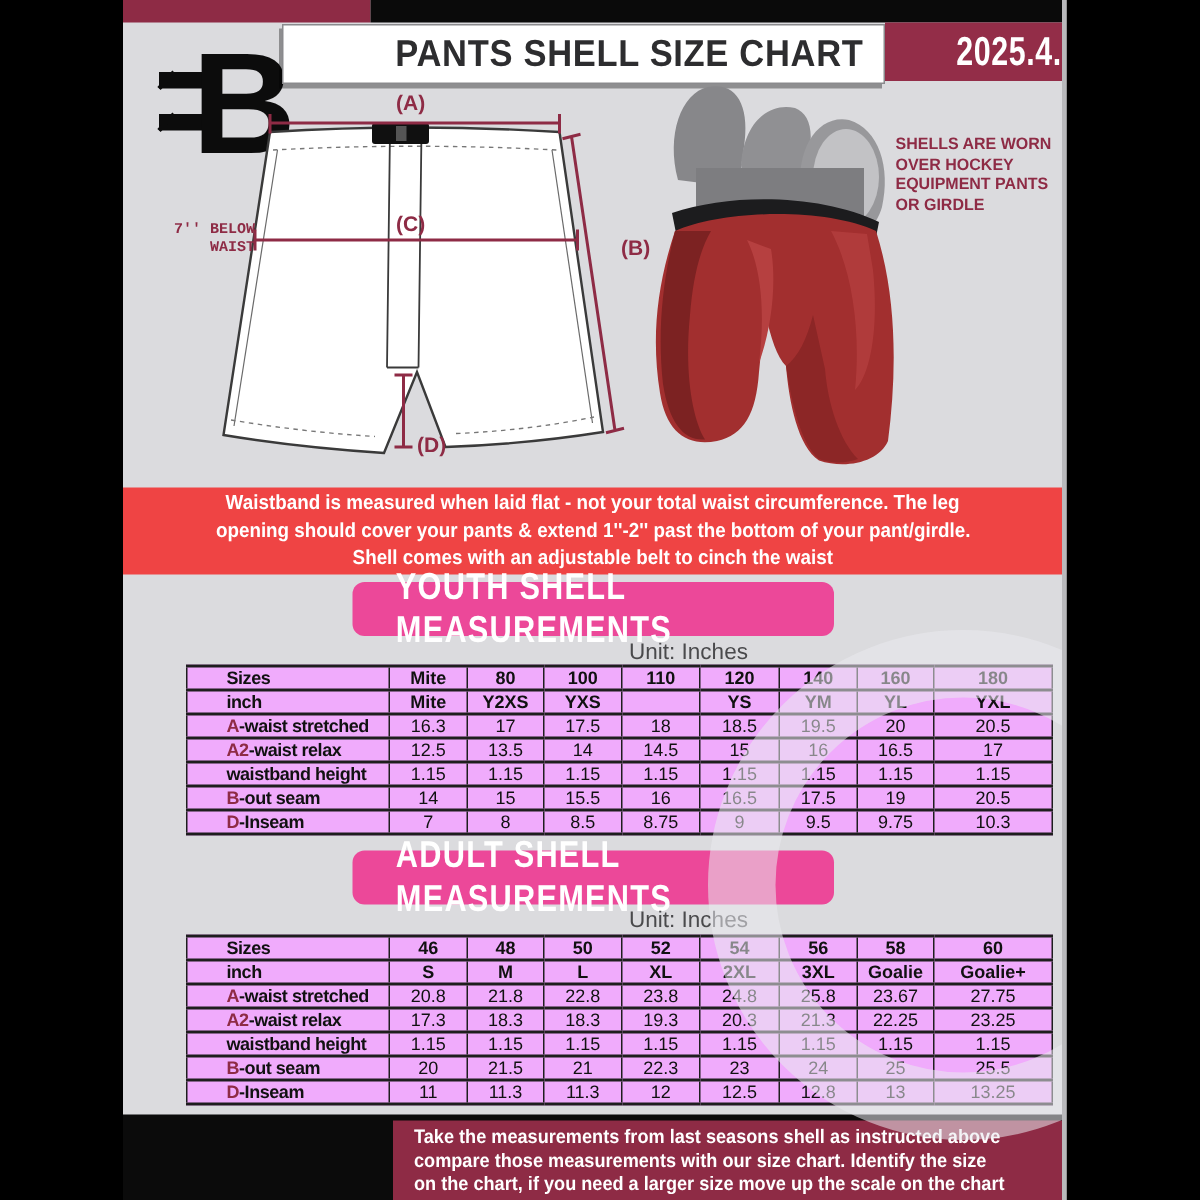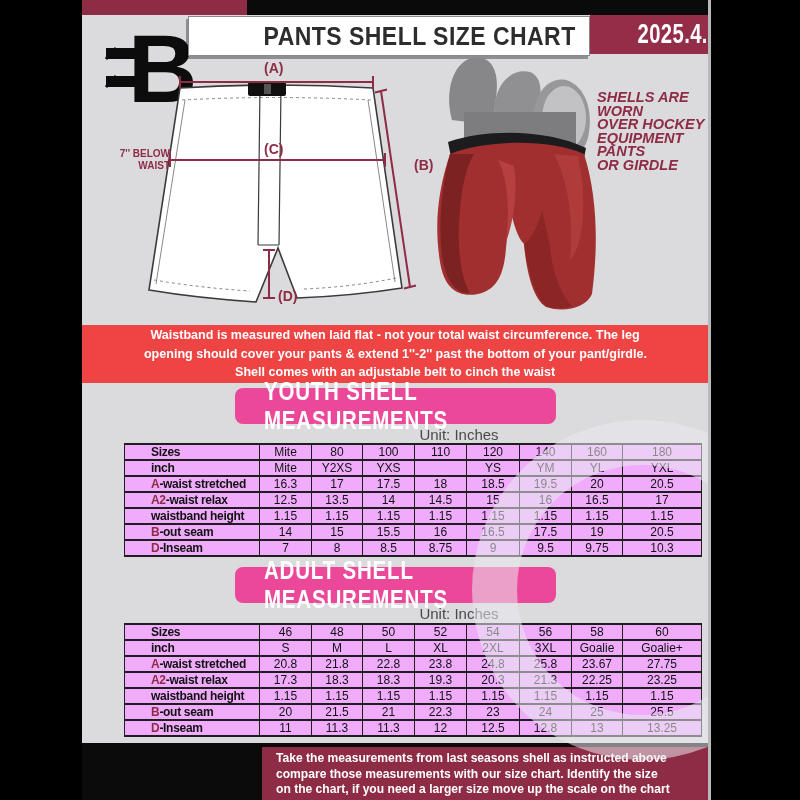--- a/index.html
+++ b/index.html
@@ -24,25 +24,25 @@
   .title-box span{font-size:25px;font-weight:700;color:#2d2d2f;letter-spacing:0.5px;display:inline-block;transform:scaleX(0.92);}
   .date-box{
     position:absolute;left:508px;top:15px;width:118px;height:39px;background:#932d48;
     display:flex;align-items:center;justify-content:center;padding-left:35px;
   }
   .date-box span{font-size:27px;font-weight:700;color:#fff;display:inline-block;transform:scaleX(0.75);letter-spacing:0.5px;}
   .logo{position:absolute;left:22px;top:14px;width:92px;height:104px;}
   
   .below-waist{
     position:absolute;left:24px;top:148px;width:64px;text-align:right;
-    color:#8e2b45;font-size:10px;font-weight:700;line-height:12px;
+    color:#8e2b45;font-size:10px;font-weight:700;line-height:12px;font-family:Liberation Mono, monospace;
   }
   .side-note{
     position:absolute;left:515px;top:90px;width:120px;
-    color:#8e2b45;font-size:15px;font-weight:700;line-height:13.5px;font-style:italic;
+    color:#8e2b45;font-size:11px;font-weight:700;line-height:13.5px;
   }
   .side-note div{transform:scaleX(0.97);transform-origin:left;}
   
   .info-banner{
     position:absolute;left:0;top:325px;width:626px;height:58px;background:#ef4444;
     display:flex;flex-direction:column;justify-content:center;align-items:center;
   }
   .info-banner div{color:#fff;font-size:13.5px;font-weight:700;line-height:18.5px;white-space:nowrap;transform:scaleX(0.93);}
   
   .section-heading{
@@ -60,21 +60,21 @@
     background:#f0abfc;
   }
   table.size-table th, table.size-table td{
     border:1.5px solid #1e1e1e;border-top:2px solid #1e1e1e;border-bottom:2px solid #1e1e1e;
     height:14px;padding:0;font-size:12px;color:#111;text-align:center;vertical-align:middle;
     overflow:hidden;white-space:nowrap;
   }
   table.size-table th{
     text-align:left;padding-left:26px;font-weight:700;letter-spacing:-0.3px;
   }
-  table.size-table tr.hdr td{font-weight:400;}
+  table.size-table tr.hdr td{font-weight:700;}
   table.size-table .pfx{color:#8e2b45;font-weight:700;}
   
   .watermark{
     position:absolute;left:390px;top:420px;width:340px;height:340px;border-radius:50%;
     border:45px solid rgba(234,234,238,0.55);box-sizing:border-box;pointer-events:none;z-index:6;
   }
   
   .footer-black{position:absolute;left:0;top:743px;width:626px;height:57px;background:#0b0b0b;}
   .footer-brand{position:absolute;left:24px;top:760px;width:150px;height:30px;display:flex;align-items:center;}
   .footer-brand .word{color:#fff;font-size:13px;font-weight:700;letter-spacing:6px;margin-left:8px;white-space:nowrap;transform:scaleX(0.95);transform-origin:left;}

